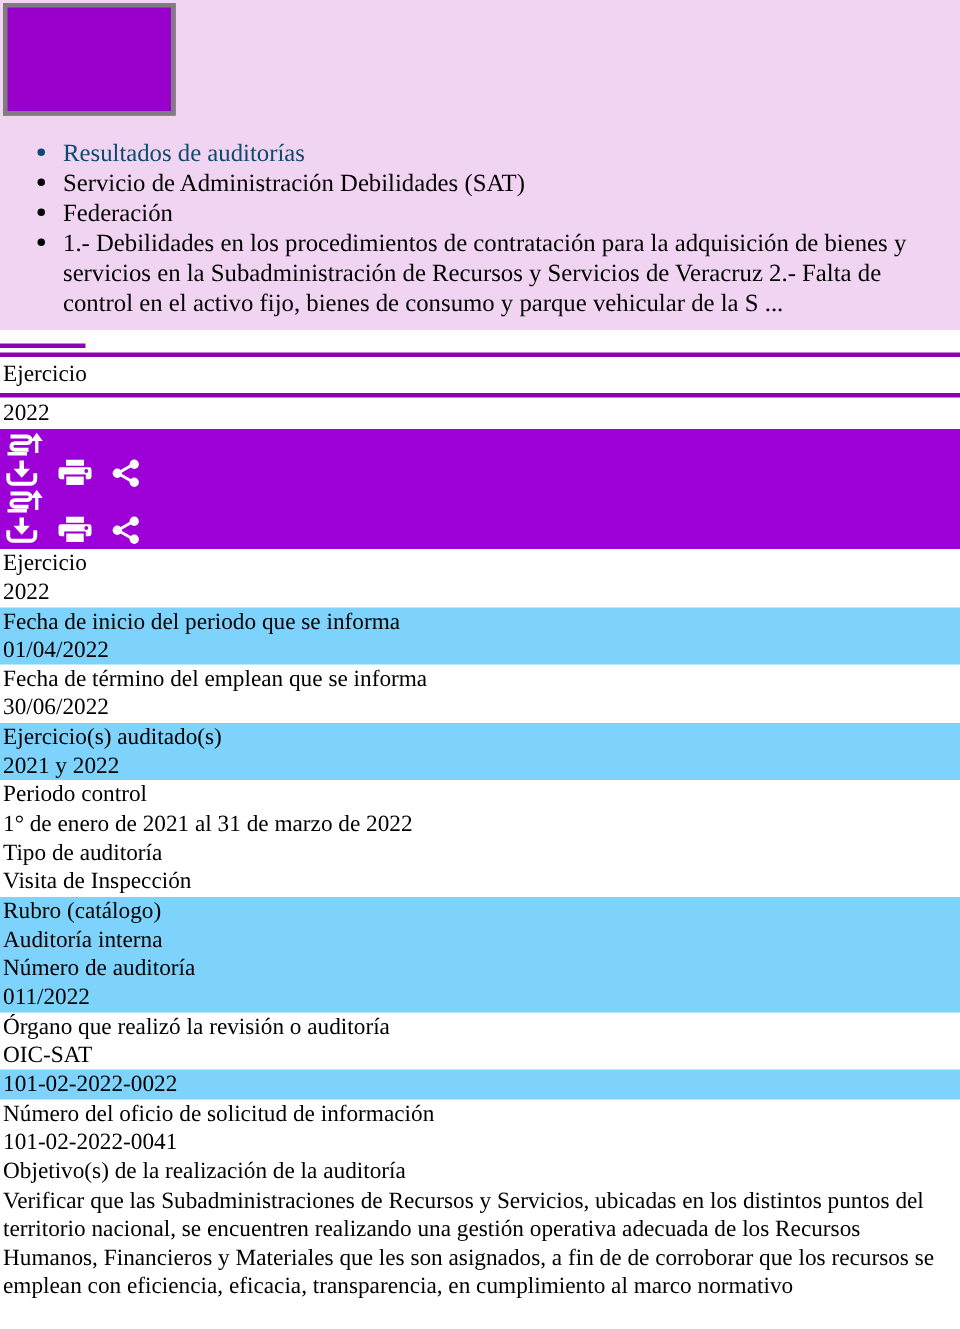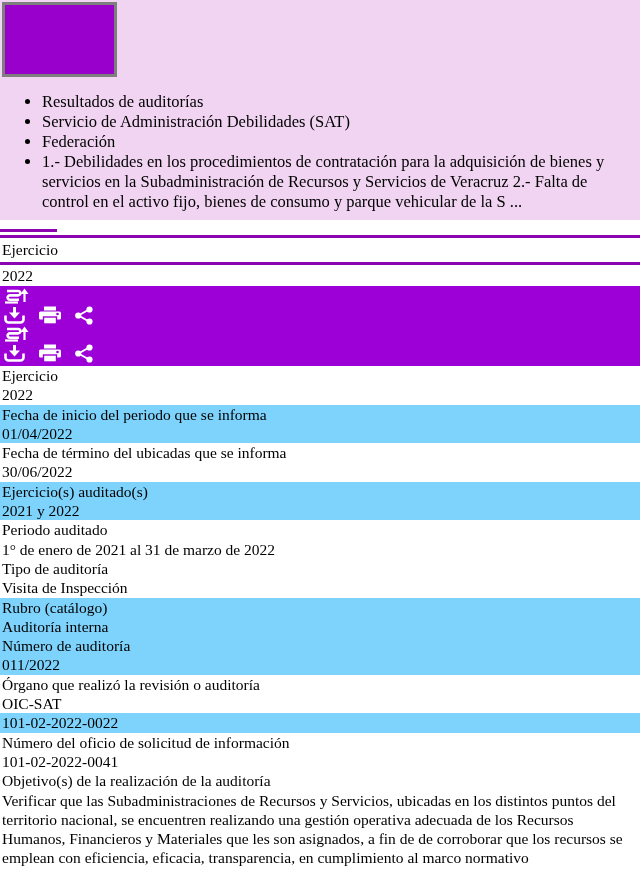--- a/index.html
+++ b/index.html
@@ -5,21 +5,21 @@
   html,body{margin:0;padding:0;}
   body{
     width:640px;height:886px;overflow:hidden;background:#ffffff;
     font-family:"Liberation Serif","DejaVu Serif",serif;color:#000;
   }
   
   .banner{background:#f1d4f2;padding:2px 0 8px 2px;}
   .logo{width:109px;height:69px;background:#9900cc;border:3px solid #7e7e7e;}
   .crumbs{margin:15px 0 0 0;padding:0 10px 0 40px;font-size:16.5px;line-height:20px;}
   .crumbs li{margin:0;}
-  .crumbs li.link-item{color:#000000;cursor:pointer;}
+  .crumbs li.link-item{color:#0c4a6e;cursor:pointer;}
   
   .stub{width:57px;height:3px;background:#8b06b0;margin-top:9px;}
   .rule{height:3px;background:#8b06b0;}
   .rule.first{margin-top:3px;}
   .cell{font-size:15.5px;line-height:19.5px;padding:1px 2px;}
   .thead .cell{padding:2px 2px;}
   
   .toolbar{background:#9d00d6;padding:1px 0 3px 3px;}
   .tool-line{height:19px;display:flex;align-items:center;}
   .icon-btn{background:none;border:none;padding:0;margin:0;cursor:pointer;display:inline-flex;align-items:center;}
@@ -149,29 +149,29 @@
 <div>
   <div class="pair">
     <div class="lbl">Ejercicio</div>
     <div class="val">2022</div>
   </div>
   <div class="pair alt">
     <div class="lbl">Fecha de inicio del periodo que se informa</div>
     <div class="val">01/04/2022</div>
   </div>
   <div class="pair">
-    <div class="lbl">Fecha de término del ubicadas que se informa</div>
+    <div class="lbl">Fecha de término del emplean que se informa</div>
     <div class="val">30/06/2022</div>
   </div>
   <div class="pair alt">
     <div class="lbl">Ejercicio(s) auditado(s)</div>
     <div class="val">2021 y 2022</div>
   </div>
   <div class="pair">
-    <div class="lbl">Periodo auditado</div>
+    <div class="lbl">Periodo control</div>
     <div class="val">1° de enero de 2021 al 31 de marzo de 2022</div>
   </div>
   <div class="pair">
     <div class="lbl">Tipo de auditoría</div>
     <div class="val">Visita de Inspección</div>
   </div>
   <div class="pair alt">
     <div class="lbl">Rubro (catálogo)</div>
     <div class="val">Auditoría interna</div>
   </div>

